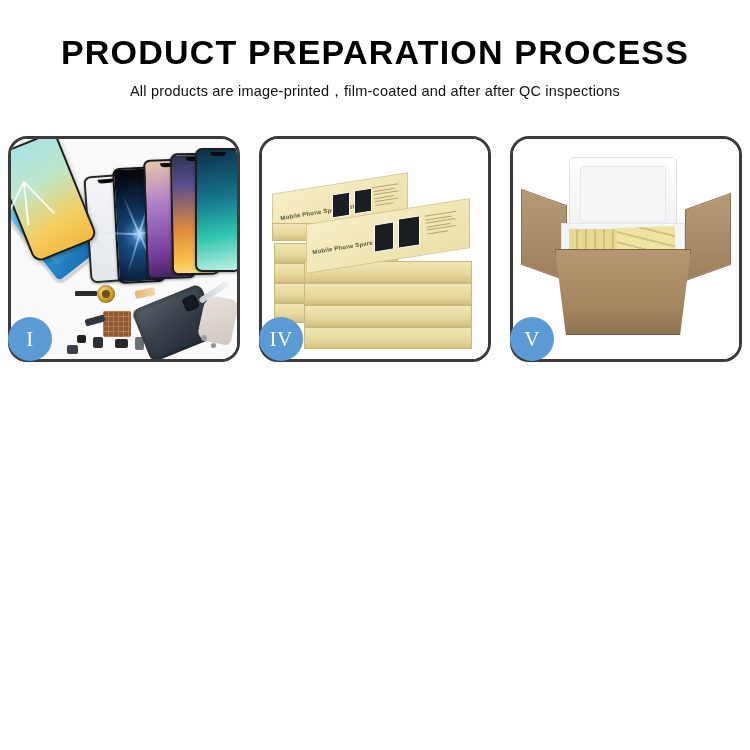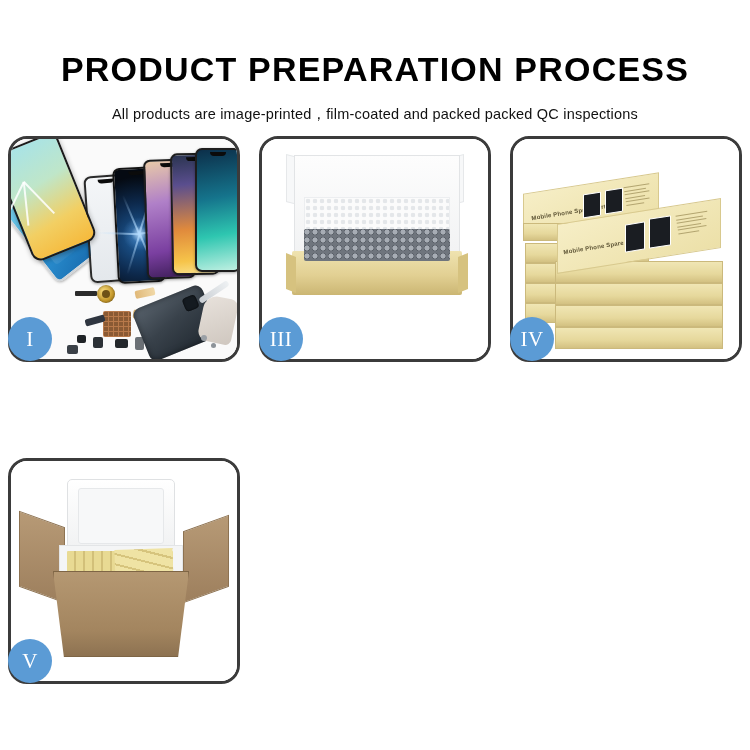--- a/index.html
+++ b/index.html
@@ -20,21 +20,21 @@
     text-align: center;
     padding-top: 34px;
   }
   .page-title {
     font-family: "Liberation Sans", sans-serif;
     font-size: 34px;
     font-weight: 700;
     letter-spacing: 1.2px;
     color: #000000;
     line-height: 1.1;
-    margin: 17px;
+    margin: 0;
     white-space: nowrap;
   }
   .page-subtitle {
     font-family: "Liberation Sans", sans-serif;
     font-size: 14.5px;
     font-weight: 400;
     color: #111111;
     letter-spacing: 0.2px;
     margin: 11px 0 0 0;
     white-space: nowrap;
@@ -435,21 +435,21 @@
   .box-seam {
     position:absolute; left:27px; top:62px; width:176px; height:2px;
     background: rgba(120,98,68,.5); transform: rotate(8deg);
   }
 </style>
 </head>
 <body>
 
 <div class="header">
   <h1 class="page-title">PRODUCT PREPARATION PROCESS</h1>
-  <p class="page-subtitle">All products are image-printed，film-coated and packed packed QC inspections</p>
+  <p class="page-subtitle">All products are image-printed，film-coated and after after QC inspections</p>
 </div>
 
 <div class="grid">
 
   <div class="panel">
     <div class="panel-photo p1">
       <div class="ph ph-blue"></div>
       <div class="ph ph-glass">
           <span class="notch"></span>
         </div>
@@ -493,34 +493,20 @@
       <div class="ph-front">
         <span class="crack" style="transform:rotate(16deg)"></span>
         <span class="crack" style="transform:rotate(-22deg)"></span>
         <span class="crack" style="transform:rotate(48deg)"></span>
       </div>
     </div>
     <div class="badge">I</div>
   </div>
 
 
-  <div class="panel">
-    <div class="panel-photo p3">
-      <div class="lid-flap-l"></div>
-      <div class="lid-flap-r"></div>
-      <div class="lid-back"></div>
-      <div class="foam-inner"></div>
-      <div class="tray">
-        <span class="tray-side-l"></span>
-        <span class="tray-side-r"></span>
-        <span class="tray-inner"></span>
-      </div>
-    </div>
-    <div class="badge">III</div>
-  </div>
 
   <div class="panel">
     <div class="panel-photo p4">
       <div class="stack">
 
         <div class="kbox" style="left:4px; top:86px; width:122px; height:18px;"></div>
         <div class="kbox" style="left:4px; top:106px; width:122px; height:18px;"></div>
         <div class="kbox" style="left:4px; top:126px; width:122px; height:18px;"></div>
         <div class="kbox" style="left:4px; top:146px; width:122px; height:18px;"></div>
 

